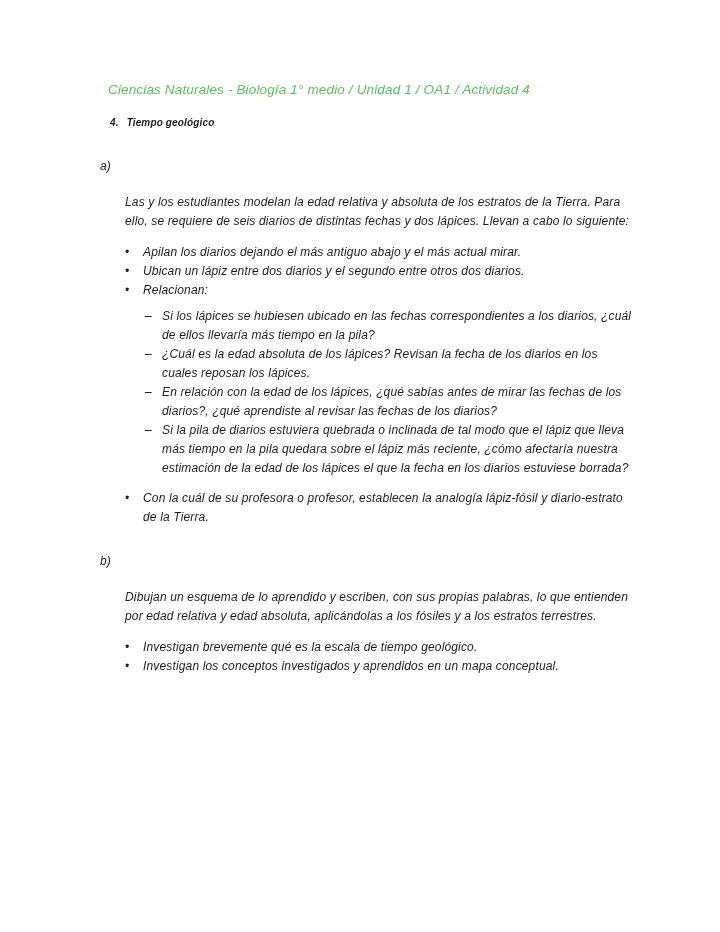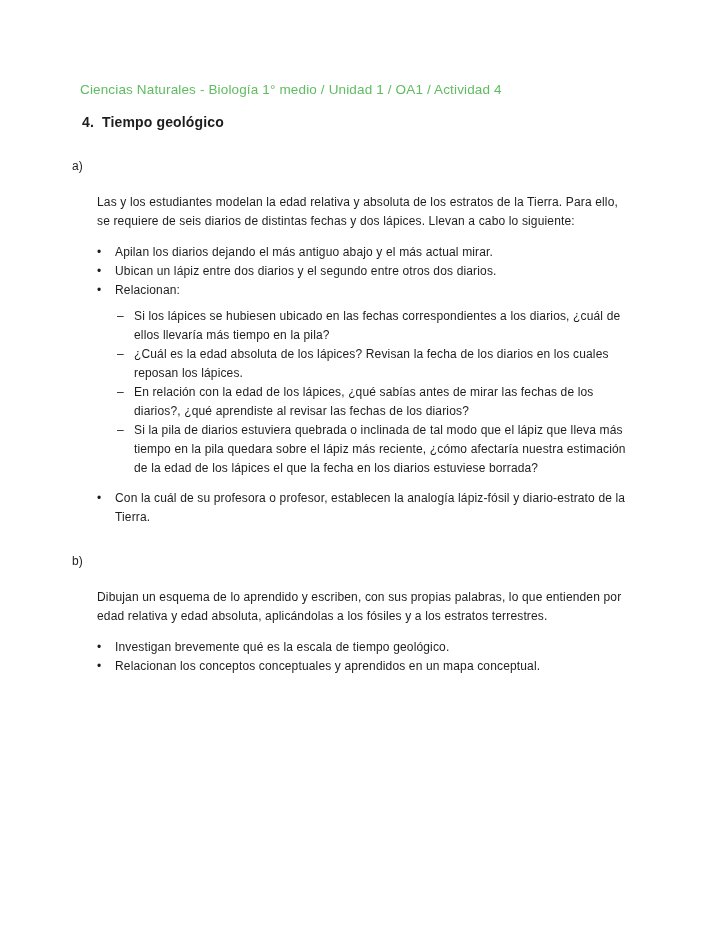--- a/index.html
+++ b/index.html
@@ -11,37 +11,38 @@
     font-family:"Liberation Sans","DejaVu Sans",sans-serif;
     color:var(--ink);
   }
   .page {
     position:relative;
     width:720px; height:932px;
     background:#ffffff;
     overflow:hidden;
   }
   .content {
-    padding:82px 0 0 72px;
+    padding:82px 0 0 100px;
     width:632px; 
     font-size:12px;
     line-height:19px;
     letter-spacing:0.15px;
+    font-style:italic;
   }
   .breadcrumb {
     margin-left:8px;
     color:var(--green);
     font-size:13.5px;
     line-height:16px;
     white-space:nowrap;
   }
   .section-heading {
     margin:15px 0 0 10px;
     font-weight:bold;
-    font-size:14px;
+    font-size:10px;
   }
   .section-heading .num { margin-right:8px; }
   .step {
     display:flex;
     margin-top:25px;
   }
   .step .step-label { flex:none; width:25px; }
   .step .step-body  { flex:1;margin-top:36px; }
   ul { list-style:none; margin:0; padding:0; }
   ul.bullets { margin-top:12px; }
@@ -124,21 +125,21 @@
       <div class="step-body">
         <div>Dibujan un esquema de lo aprendido y escriben, con sus propias palabras, lo que entienden por edad relativa y edad absoluta, aplicándolas a los fósiles y a los estratos terrestres.</div>
 
         <ul class="bullets">
           <li>
             <span class="marker">•</span>
             <span class="li-text">Investigan brevemente qué es la escala de tiempo geológico.</span>
           </li>
           <li>
             <span class="marker">•</span>
-            <span class="li-text">Relacionan los conceptos conceptuales y aprendidos en un mapa conceptual.</span>
+            <span class="li-text">Investigan los conceptos investigados y aprendidos en un mapa conceptual.</span>
           </li>
         </ul>
       </div>
     </div>
 
   </div>
 
 </div>
 
 </body></html>

